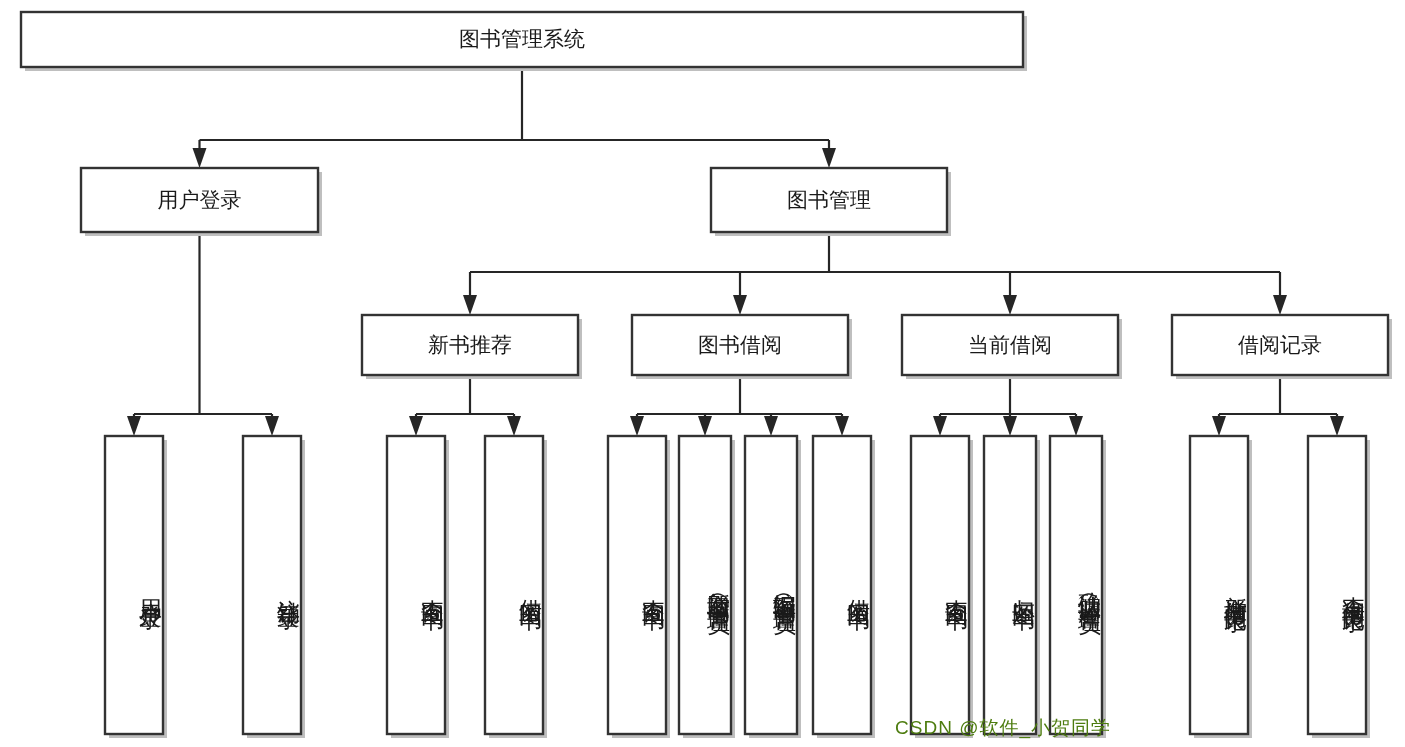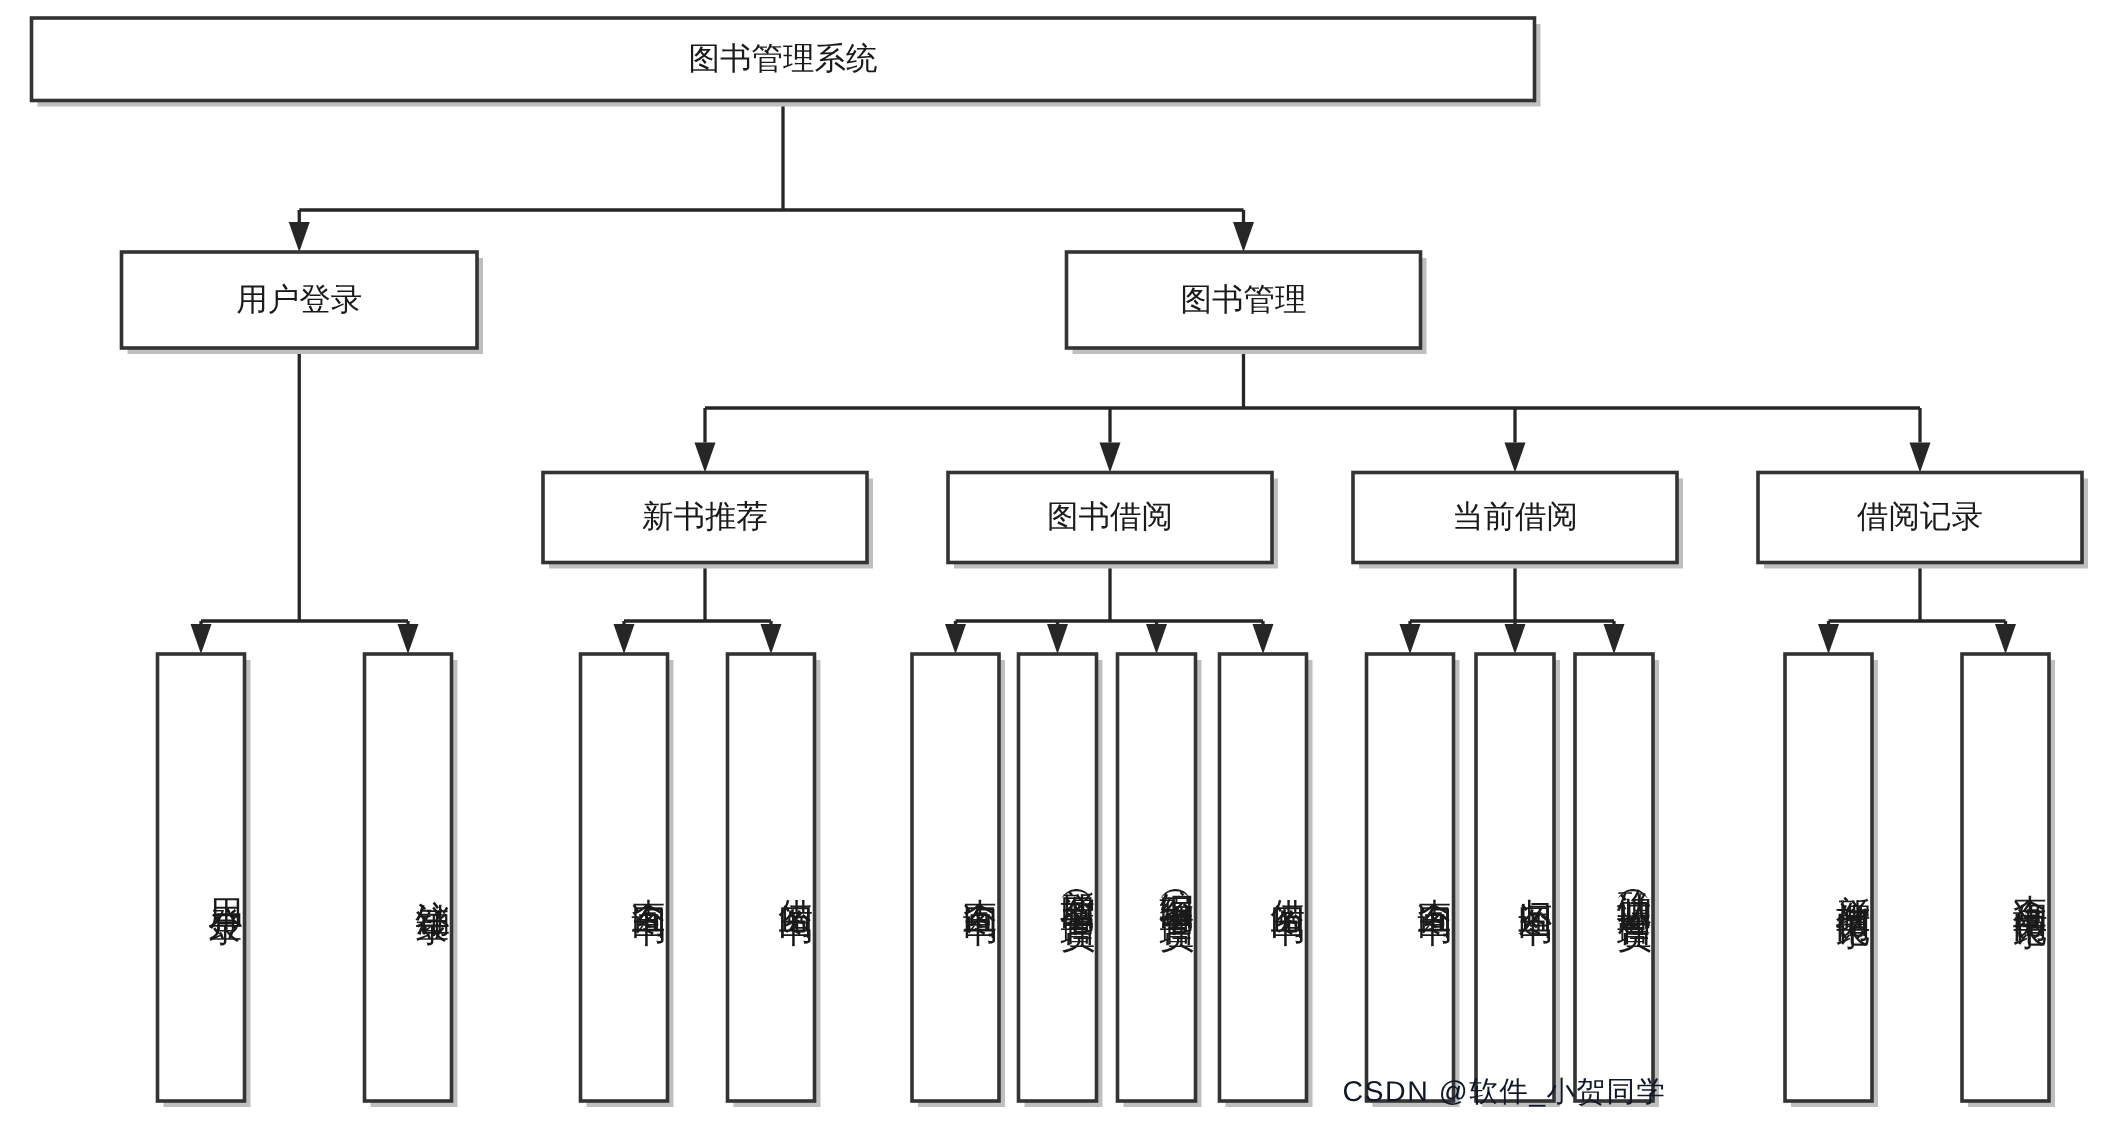--- a/index.html
+++ b/index.html
@@ -68,21 +68,21 @@
     color: #1a1a1a;
     white-space: nowrap;
     pointer-events: none;
   }
   .watermark {
     position: absolute;
     right: 14px;
     bottom: 6px;
     font-family: "Liberation Sans", "DejaVu Sans", sans-serif;
     font-size: 19px;
-    color: #0f172a;
+    color: #4d7c0f;
     letter-spacing: 1px;
     white-space: nowrap;
   }
 </style>
 </head>
 <body>
 
 <div id="diagram-root">
 
   <svg id="diagram-svg" viewBox="0 0 1405 747" xmlns="http://www.w3.org/2000/svg">

